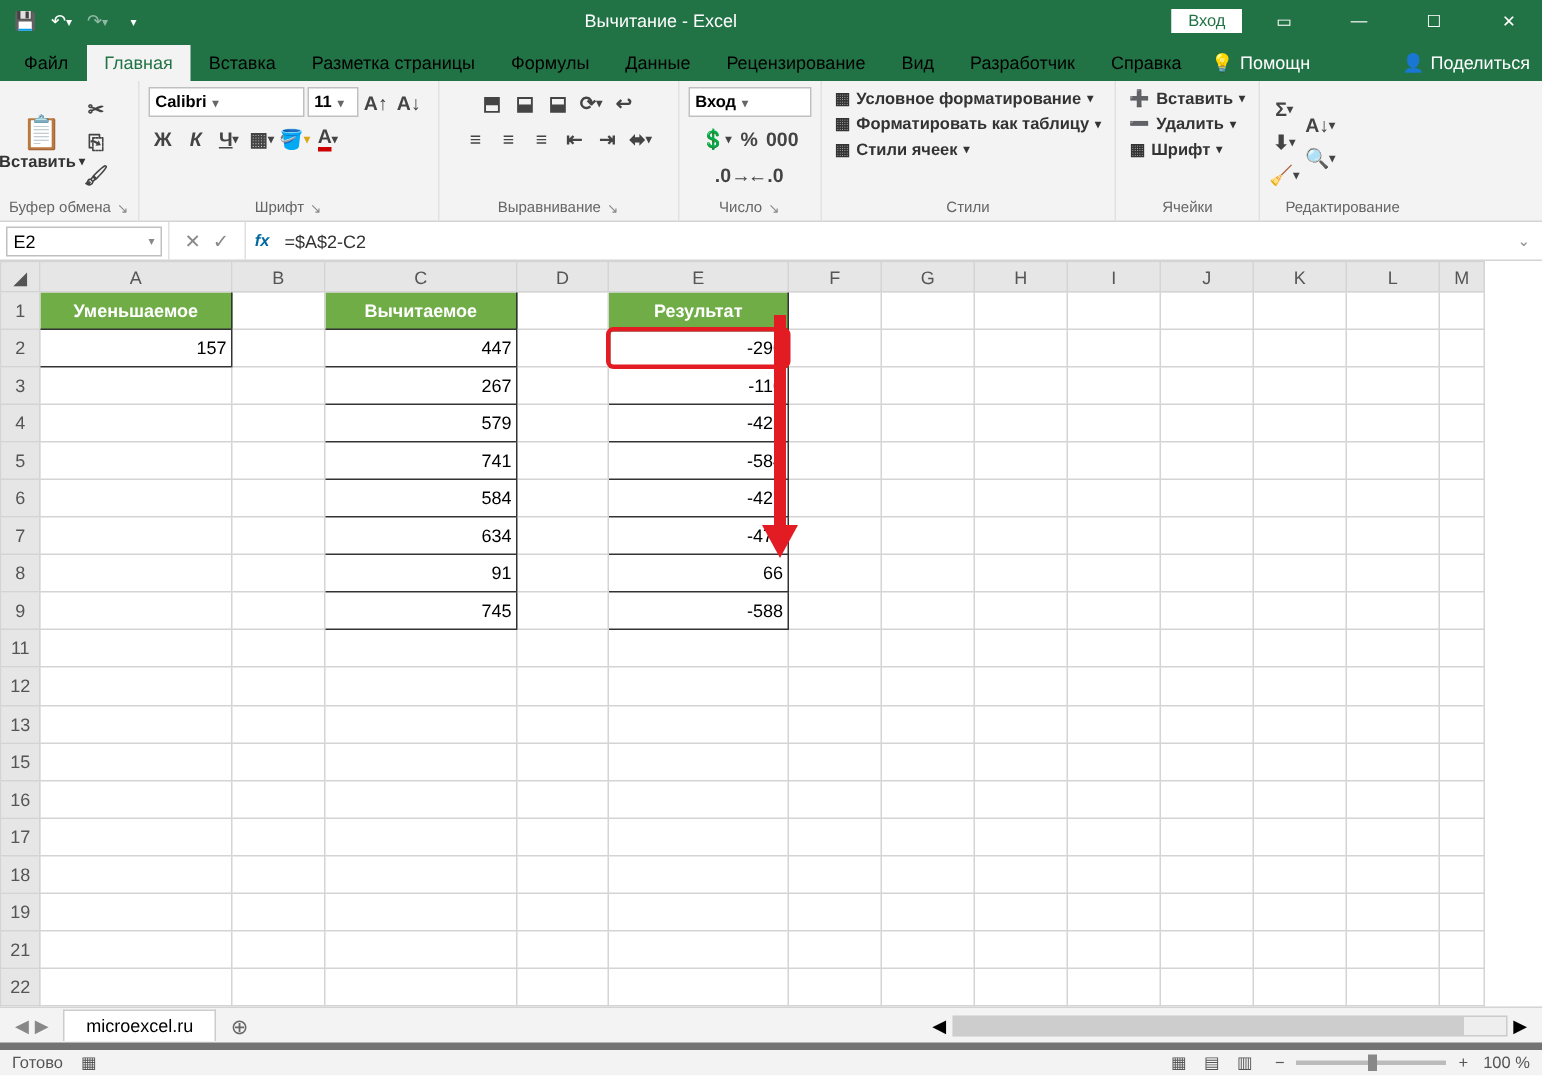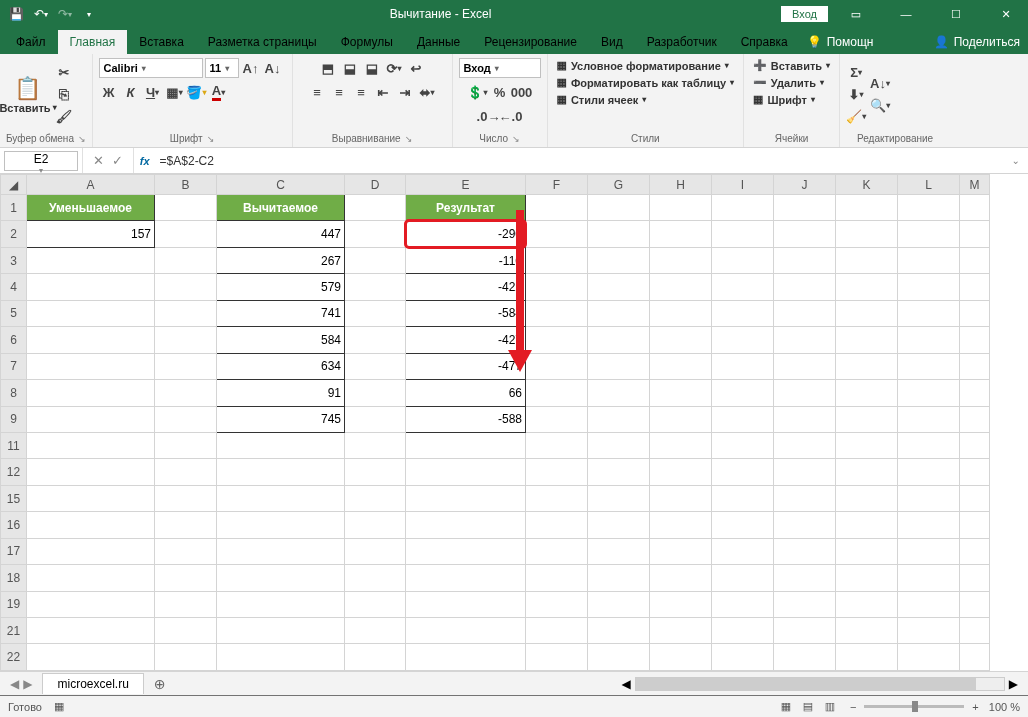--- a/index.html
+++ b/index.html
@@ -34,21 +34,21 @@
 .combo { height: 20px; border: 1px solid #c0c0c0; background: #fff; font-size: 11px; display: flex; align-items: center; padding: 0 4px; cursor: pointer; }
 .combo .arr { margin-left: 4px; font-size: 8px; color: #666; }
 .paste-big { display: flex; flex-direction: column; align-items: center; width: 44px; cursor: pointer; }
 .paste-big .icon { font-size: 22px; color: #ce7b29; }
 .paste-big .lbl { font-size: 11px; color: #333; display:flex; align-items:center; gap:2px;}
 .sm-ico { width: 20px; height: 20px; font-size: 13px; }
 .style-row { display: flex; align-items: center; gap: 4px; font-size: 11px; color: #333; cursor: pointer; padding: 1px 3px; white-space: nowrap; }
 
 
 .fbar { height: 26px; border-bottom: 1px solid #d4d4d4; display: flex; align-items: center; background: #fff; }
-.namebox { width: 74px; border: 1px solid #c0c0c0; height: 20px; margin: 0 4px; font-size: 12px; padding: 0 4px; display: flex; align-items: center; justify-content: space-between; cursor: text; flex-direction: column; }
+.namebox { width: 104px; border: 1px solid #c0c0c0; height: 20px; margin: 0 4px; font-size: 12px; padding: 0 4px; display: flex; align-items: center; justify-content: space-between; cursor: text; }
 .namebox .arr { font-size: 8px; color: #888; }
 .fbar-btns { display: flex; gap: 8px; padding: 0 10px; color: #888; font-size: 13px; border-left: 1px solid #e0e0e0; border-right: 1px solid #e0e0e0; height: 100%; align-items: center; }
 .fx { font-style: italic; font-size: 11px; color: #0369a1; padding: 0 6px; font-weight: bold; }
 .formula-input { flex: 1; font-size: 12px; padding: 0 4px; color: #333; }
 .fbar .expand { padding: 0 8px; color: #888; cursor: pointer; font-size: 10px; }
 
 
 .grid-wrap { flex: 1; display: flex; overflow: hidden; position: relative; }
 .sheet { border-collapse: collapse; font-size: 12px; table-layout: fixed; }
 .sheet th, .sheet td { border: 1px solid #d4d4d4; }
@@ -72,21 +72,21 @@
 .sheettabs { height: 24px; border-top: 1px solid #d4d4d4; display: flex; align-items: center; background: #f3f3f3; font-size: 12px; }
 .sheettabs .nav { display: flex; gap: 4px; padding: 0 10px; color: #888; }
 .sheettabs .nav span { cursor: pointer; }
 .sheet-tab { background: #fff; border: 1px solid #ccc; border-bottom: none; padding: 3px 14px; cursor: pointer; }
 .sheet-add { padding: 0 10px; color: #666; font-size: 14px; cursor: pointer; }
 .sheettabs .scroll { margin-left: auto; display: flex; align-items: center; gap: 4px; padding-right: 10px; }
 .hscroll { width: 370px; height: 14px; background: #eee; border: 1px solid #ccc; position: relative; }
 .hscroll .thumb { position: absolute; left: 0; top: 0; width: 340px; height: 12px; background: #cdcdcd; }
 
 
-.status { height: 22px; background: #f3f3f3; border-top: 1px solid #737373; display: flex; align-items: center; font-size: 11px; color: #555; padding: 0 8px; }
+.status { height: 22px; background: #f3f3f3; border-top: 5px solid #737373; display: flex; align-items: center; font-size: 11px; color: #555; padding: 0 8px; }
 .status .fill { flex: 1; }
 .status .views { display: flex; gap: 2px; margin-right: 10px; }
 .status .views span { width: 20px; height: 16px; border: 1px solid transparent; display:flex; align-items:center; justify-content:center; cursor:pointer;}
 .zoom-slider { width: 100px; height: 3px; background: #bbb; position: relative; margin: 0 8px; }
 .zoom-slider .kn { position: absolute; left: 48px; top: -4px; width: 6px; height: 11px; background: #888; }
 .chev { font-size: 8px; }
 </style>
 </head>
 <body>
 
@@ -507,20 +507,36 @@
           <td></td>
           <td></td>
           <td></td>
           <td></td>
           <td></td>
           <td></td>
           <td></td>
           <td></td>
         </tr>
         <tr>
+          <th>13</th>
+          <td></td>
+          <td></td>
+          <td></td>
+          <td></td>
+          <td></td>
+          <td></td>
+          <td></td>
+          <td></td>
+          <td></td>
+          <td></td>
+          <td></td>
+          <td></td>
+          <td></td>
+        </tr>
+        <tr>
           <th>15</th>
           <td></td>
           <td></td>
           <td></td>
           <td></td>
           <td></td>
           <td></td>
           <td></td>
           <td></td>
           <td></td>

